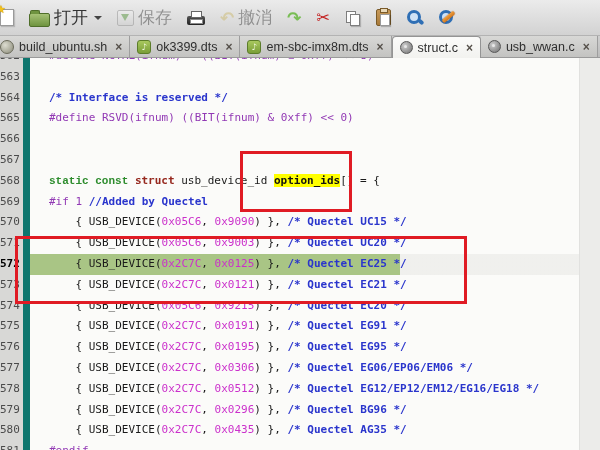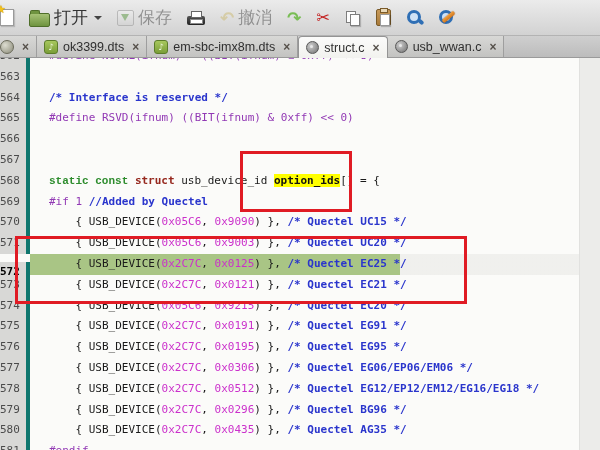--- a/index.html
+++ b/index.html
@@ -88,23 +88,23 @@
     background:radial-gradient(circle at 35% 35%,#cfcfcf,#6e6e6e);border:1px solid #585858;
     position:relative;}
   .c-file-icon::after{content:"";position:absolute;left:3px;top:3px;width:3px;height:3px;
     border-radius:50%;background:#e8e8e8;}
 
   
   .editor{position:absolute;top:58px;left:0;right:0;bottom:0;overflow:hidden;background:#fbfbf9;}
   .lines{margin-top:-12px;}
   .row{display:flex;height:20.8px;line-height:20.8px;
        font-family:"DejaVu Sans Mono",monospace;font-size:11px;white-space:pre;}
-  .ln{width:30px;flex:0 0 30px;background:#d8d8d6;border-right:4px solid #0f766e;
+  .ln{width:30px;flex:0 0 30px;background:#d8d8d6;border-right:7px solid #0f766e;
       color:#4a4a4a;padding-right:4px;box-sizing:border-box;}
-  .row.current .ln{color:#000;font-weight:bold;margin-top:8px;}
+  .row.current .ln{color:#000;font-weight:bold;}
   .code{flex:1;padding-left:19px;color:#1a1a1a;}
   .row.current .code{background:linear-gradient(to right,#a9c585 0,#a9c585 370px,
       rgba(110,110,100,.08) 370px);}
   .tk-pp{color:#9138b4;}
   .tk-cm{color:#2a35cc;font-weight:bold;}
   .tk-kg{color:#2d8c2d;font-weight:bold;font-family:Liberation Mono, monospace;}
   .tk-km{color:#96281e;font-weight:bold;}
   .tk-hx{color:#cb30cb;}
   .tk-pl{color:#1a1a1a;}
   .tk-hl{background:#ffff00;color:#111;font-weight:bold;}
@@ -156,20 +156,21 @@
       <div class="tb-item">
         <span class="icon search-icon"></span>
       </div>
       <div class="tb-item">
         <span class="icon replace-icon"></span>
       </div>
     </div>
   <div class="tabbar" id="tabbar">
       <div class="tab">
         <span class="icon script-file-icon"></span>
+        <span class="tab-label">build_ubuntu.sh</span>
         <span class="tab-close">×</span>
       </div>
       <div class="tab">
         <span class="icon dts-file-icon">♪</span>
         <span class="tab-label">ok3399.dts</span>
         <span class="tab-close">×</span>
       </div>
       <div class="tab">
         <span class="icon dts-file-icon">♪</span>
         <span class="tab-label">em-sbc-imx8m.dts</span>

